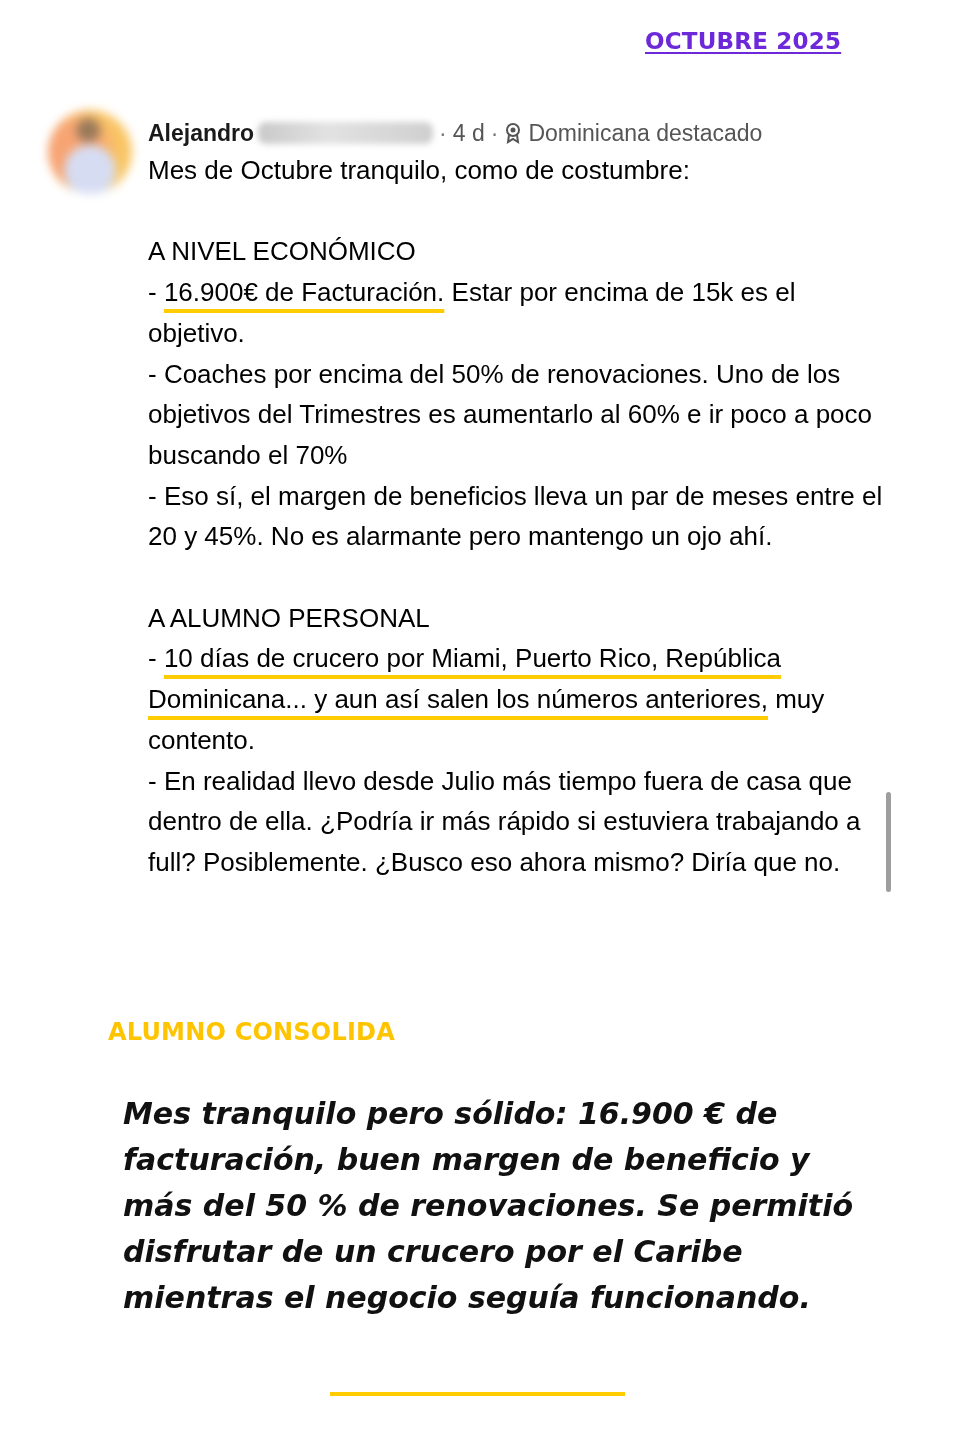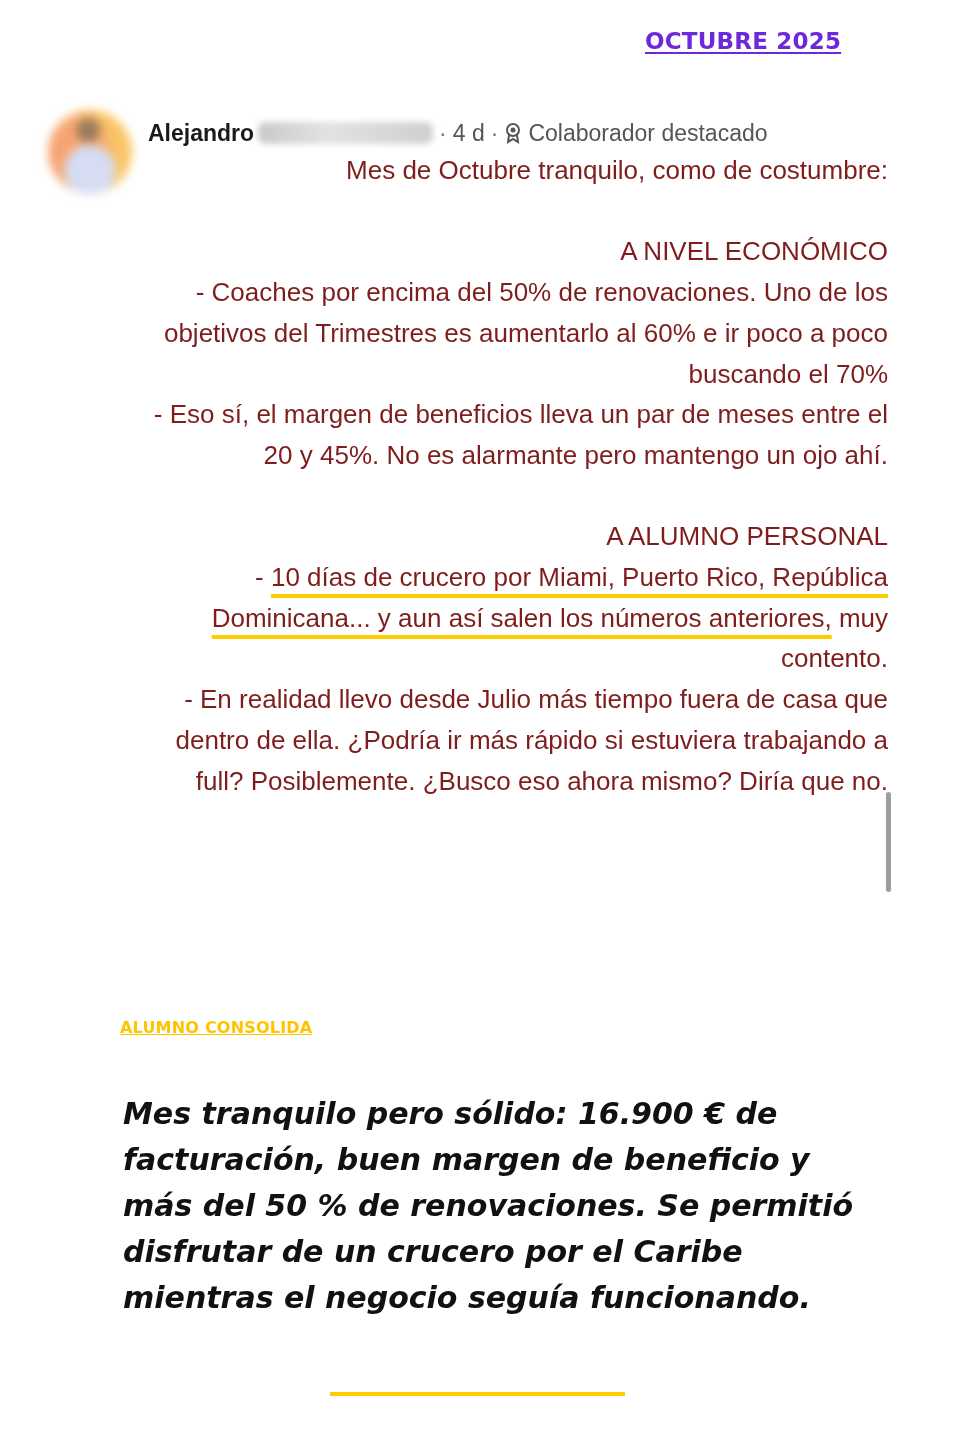--- a/index.html
+++ b/index.html
@@ -6,26 +6,26 @@
   body { width: 955px; height: 1440px; position: relative; overflow: hidden; font-family: "Liberation Sans", sans-serif; color: #111; }
   .header-date { position: absolute; top: 28px; left: 645px; font-family: "DejaVu Sans", sans-serif; font-weight: bold; font-size: 23px; color: #6d28d9; text-decoration: underline; text-underline-offset: 3px; text-decoration-thickness: 2px; letter-spacing: 0.2px; }
   .avatar { position: absolute; left: 48px; top: 110px; width: 84px; height: 84px; border-radius: 50%; filter: blur(5px);
     background: radial-gradient(circle at 50% 72%, #d6dcf2 0 34%, transparent 36%), radial-gradient(circle at 48% 24%, #9a7a5a 0 14%, transparent 17%), radial-gradient(circle at 30% 50%, #f7a473 0 35%, #f9c664 65%); }
   .post { position: absolute; left: 148px; top: 116px; width: 740px; }
   .meta { font-size: 23px; color: #555; display: flex; align-items: center; height: 34px; }
   .author { color: #1a1a1a; font-weight: bold; }
   .blurred { display: inline-block; width: 175px; height: 22px; margin-left: 4px; background: linear-gradient(90deg, #c9c9c9, #e2e2e2 40%, #cfcfcf); filter: blur(3px); border-radius: 8px; }
   .sep { margin: 0 6px; color: #777; }
   .badge-icon { display: inline-block; width: 18px; height: 22px; margin-right: 6px; vertical-align: middle; }
-  .body-text { font-size: 26px; line-height: 40.7px; color: #7f1d1d; text-align: right; }
+  .body-text { font-size: 26px; line-height: 40.7px; color: #000000; }
   .body-text p { margin: 0; }
   .gap { height: 40.7px; }
   .hl { text-decoration: underline; text-decoration-color: #ffcc00; text-decoration-thickness: 4px; text-underline-offset: 8px; }
   .scrollbar { position: absolute; left: 886px; top: 792px; width: 5px; height: 100px; background: #9e9e9e; border-radius: 3px; }
-  .tag { position: absolute; left: 120px; top: 1018px; font-family: "DejaVu Sans", sans-serif; font-weight: bold; font-size: 16px; color: #ffc400; letter-spacing: 0.2px; text-decoration: underline; }
+  .tag { position: absolute; left: 108px; top: 1018px; font-family: "DejaVu Sans", sans-serif; font-weight: bold; font-size: 24px; color: #ffc400; letter-spacing: 0.2px; }
   .summary { position: absolute; left: 108px; top: 1076px; width: 760px; font-family: "DejaVu Sans", sans-serif; font-weight: bold; font-style: italic; font-size: 30px; line-height: 46px; color: #111; margin: 15px; }
   .rule { position: absolute; left: 330px; top: 1392px; width: 295px; height: 4px; background: #ffcc00; }
 </style>
 </head>
 <body>
 
 <div class="header-date">OCTUBRE 2025</div>
 
 <div class="avatar"></div>
 
@@ -36,27 +36,28 @@
     <span class="sep">·</span>
     <span>4 d</span>
     <span class="sep">·</span>
     <span class="badge-icon">
       <svg width="18" height="22" viewBox="0 0 18 22">
           <circle cx="9" cy="8" r="6" fill="none" stroke="#555" stroke-width="2"></circle>
           <circle cx="9" cy="8" r="2.5" fill="#555"></circle>
           <path d="M5 13 L4 20 L9 17 L14 20 L13 13" fill="none" stroke="#555" stroke-width="2"></path>
         </svg>
     </span>
-    <span>Colaborador destacado</span>
+    <span>Dominicana destacado</span>
   </div>
 
   <div class="body-text">
     <p>Mes de Octubre tranquilo, como de costumbre:</p>
     <div class="gap"></div>
     <p>A NIVEL ECONÓMICO</p>
+    <p><span>- </span><span class="hl">16.900€ de Facturación.</span><span> Estar por encima de 15k es el objetivo.</span></p>
     <p>- Coaches por encima del 50% de renovaciones. Uno de los objetivos del Trimestres es aumentarlo al 60% e ir poco a poco buscando el 70%</p>
     <p>- Eso sí, el margen de beneficios lleva un par de meses entre el 20 y 45%. No es alarmante pero mantengo un ojo ahí.</p>
     <div class="gap"></div>
     <p>A ALUMNO PERSONAL</p>
     <p><span>- </span><span class="hl">10 días de crucero por Miami, Puerto Rico, República Dominicana... y aun así salen los números anteriores,</span><span> muy contento.</span></p>
     <p>- En realidad llevo desde Julio más tiempo fuera de casa que dentro de ella. ¿Podría ir más rápido si estuviera trabajando a full? Posiblemente. ¿Busco eso ahora mismo? Diría que no.</p>
   </div>
 </div>
 
 <div class="scrollbar"></div>

